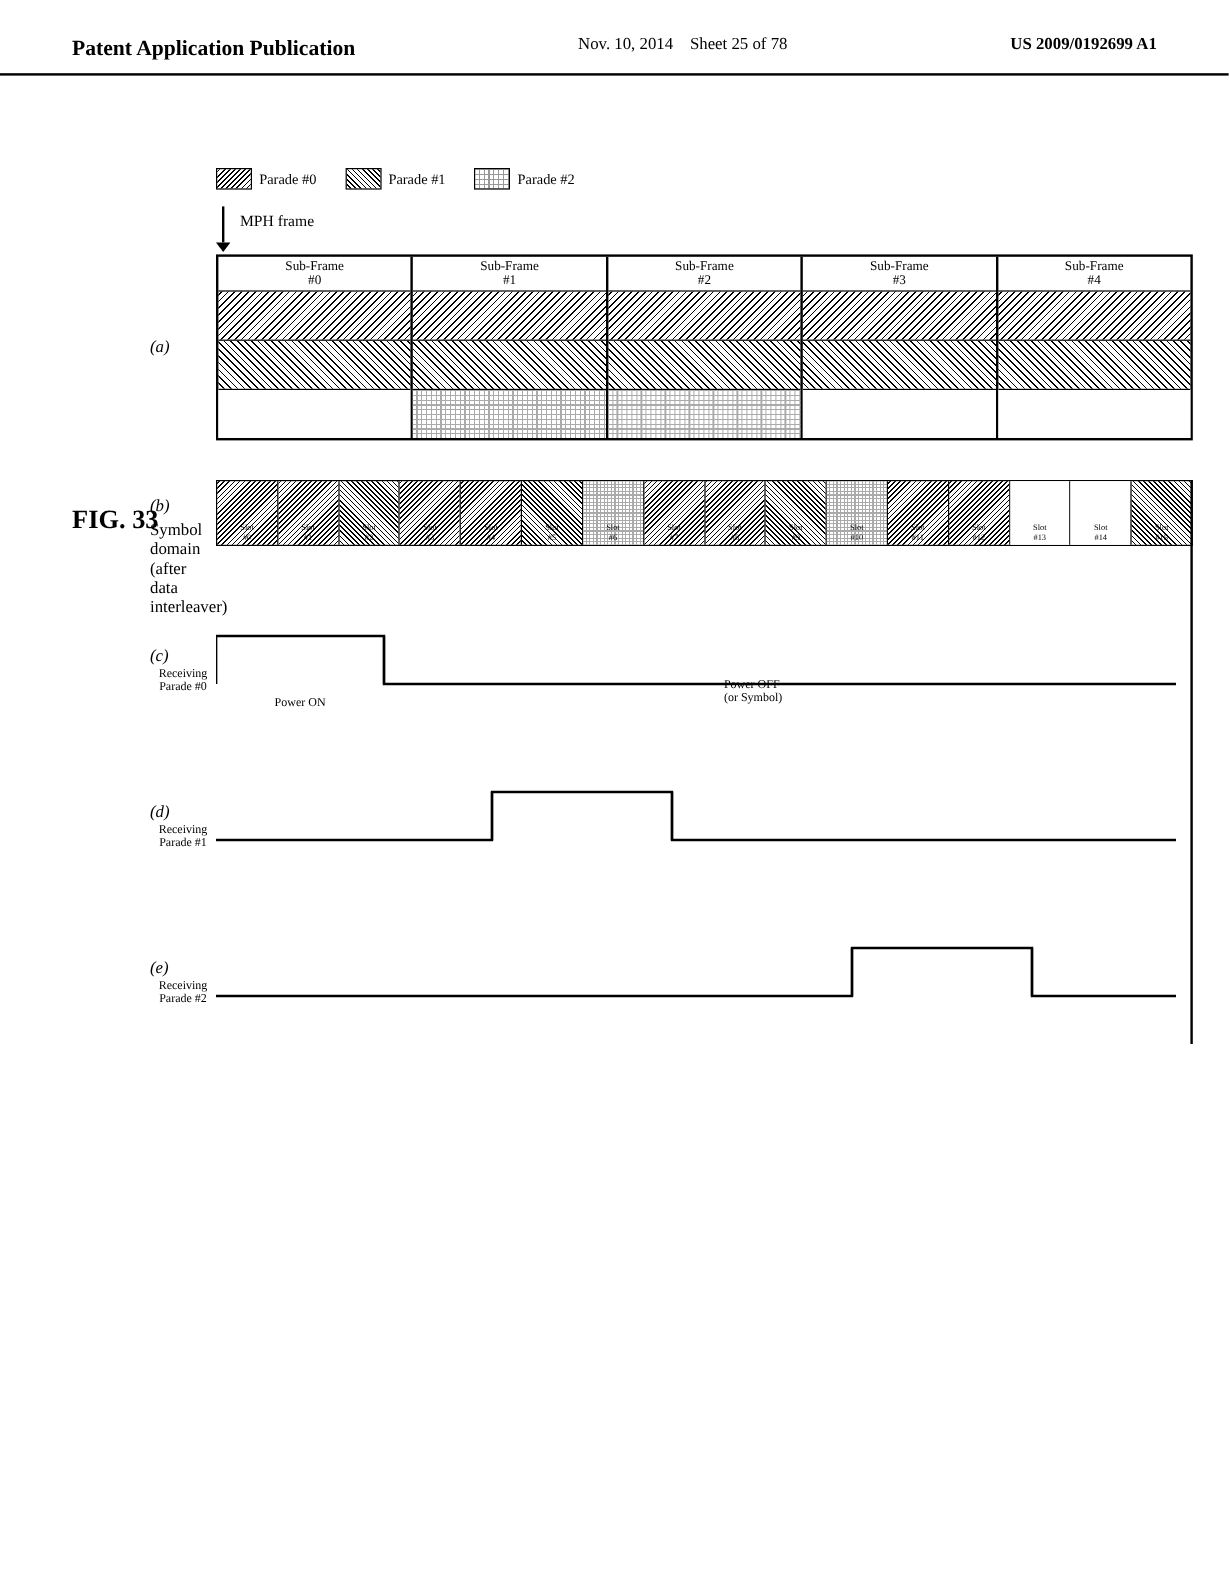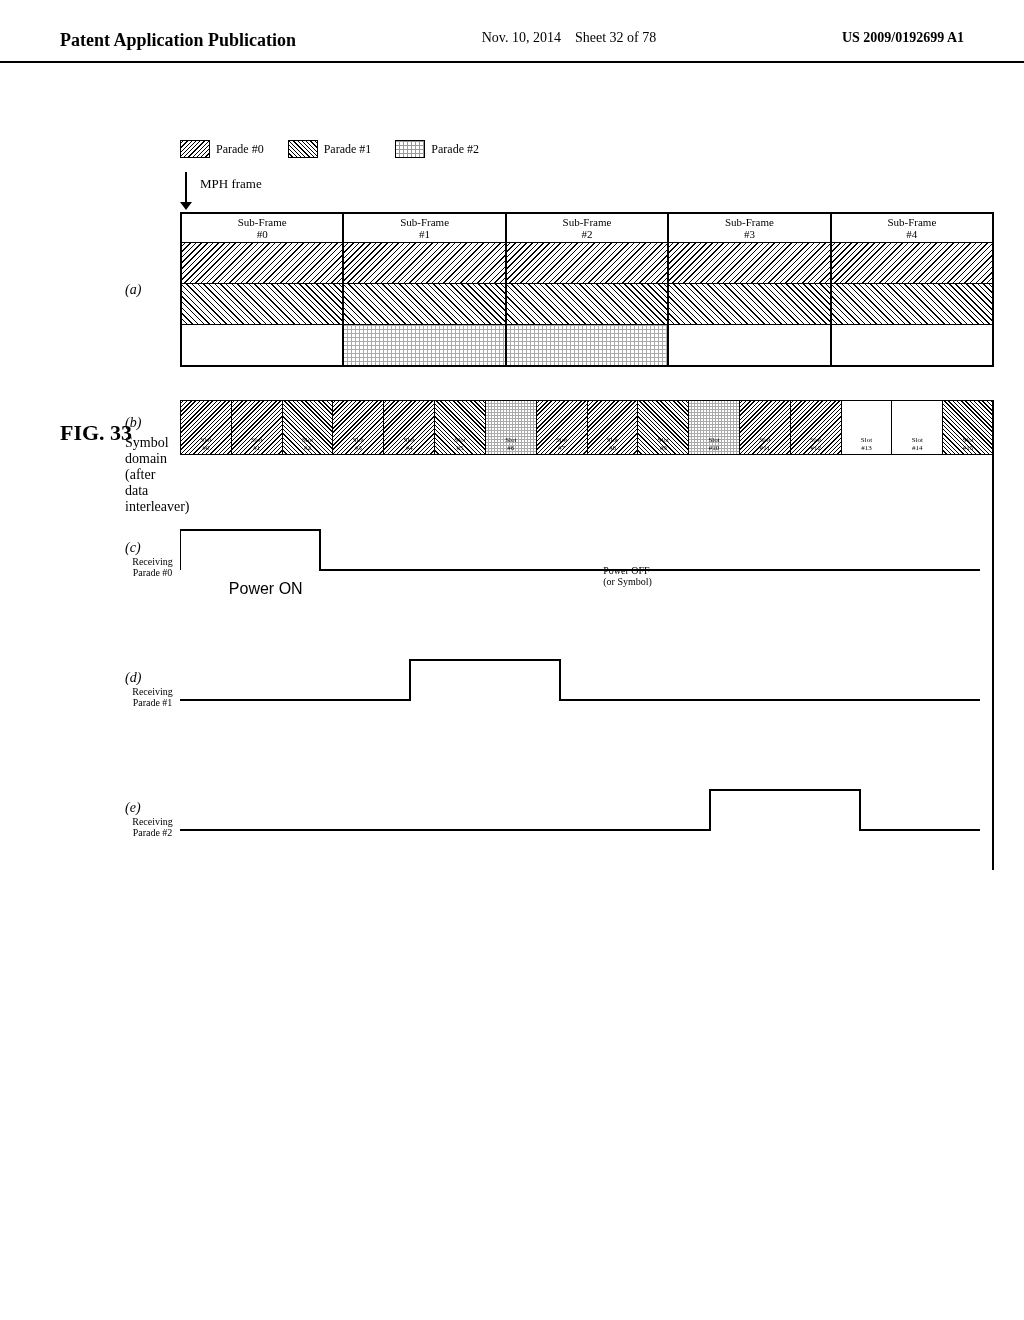--- a/index.html
+++ b/index.html
@@ -36,21 +36,21 @@
     }
 
   </style>
 </head>
 <body>
 
 <div class="header">
   <div class="header-left">Patent Application Publication</div>
   <div class="header-center">
     <span>Nov. 10, 2014</span>&nbsp;&nbsp;&nbsp;
-    <span>Sheet 32 of 78</span>
+    <span>Sheet 25 of 78</span>
   </div>
   <div class="header-right">US 2009/0192699 A1</div>
 </div>
 
 <div style="position:absolute; left:60px; top:420px; font-size:22px; font-weight:bold; font-family:'Times New Roman',serif;">FIG. 33</div>
 
 <div style="position:absolute; top:130px; left:100px; right:30px; bottom:20px;">
 
   <div style="position:absolute; top:10px; left:80px; display:flex; gap:24px; align-items:center; font-size:12px; font-family:'Times New Roman',serif;">
     <div style="display:flex;align-items:center;gap:6px;">
@@ -216,21 +216,21 @@
   </div>
 
   <div style="position:absolute; top:380px; left:80px; right:0; height:100px;">
 
     <div style="position:absolute;left:-55px;top:30px;font-size:14px;font-style:italic;font-family:'Times New Roman',serif;">(c)</div>
     <div style="position:absolute;left:-55px;top:46px;font-size:10px;font-family:'Times New Roman',serif;width:55px;text-align:center;">
       <span>Receiving</span><br>
       <span>Parade #0</span>
     </div>
 
-    <div style="position:absolute;left:6%;top:70px;font-size:16px;font-family:Liberation Sans, sans-serif;">Power ON</div>
+    <div style="position:absolute;left:6%;top:70px;font-size:10px;font-family:Liberation Serif, serif;">Power ON</div>
     <div style="position:absolute;left:52%;top:55px;font-size:10px;font-family:'Times New Roman',serif;">
       <span>Power OFF</span><br>
       <span>(or Symbol)</span>
     </div>
 
     <svg width="100%" height="80" style="position:absolute;top:0;left:0;">
 
       <polyline points="0,60 0,20 140,20 140,60 800,60 800,60" stroke="#000" stroke-width="2" fill="none"></polyline>
 
       <line x1="0" y1="20" x2="0" y2="60" stroke="#000" stroke-width="2"></line>

